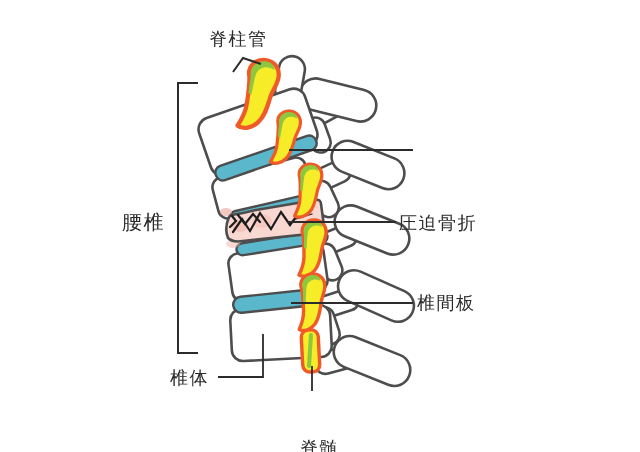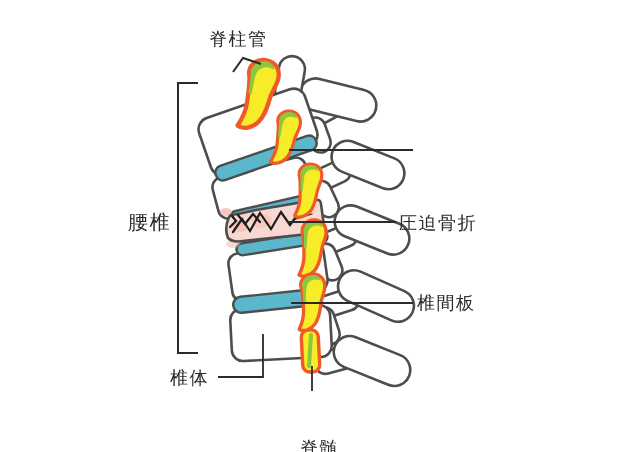--- a/index.html
+++ b/index.html
@@ -127,16 +127,16 @@
       <path class="leader" d="M 287,222 L 396,222"></path>
       <path class="leader" d="M 291,303 L 413,303"></path>
       <path class="leader" d="M 218,377 L 263,377 L 263,334"></path>
       <path class="leader" d="M 312,366 L 312,391"></path>
     </g>
   </svg>
 
   <div class="label" style="left:209px; top:29px;">脊柱管</div>
   <div class="label" style="left:417px; top:293px;">椎間板</div>
   <div class="label" style="left:399px; top:213px;">圧迫骨折</div>
-  <div class="label big" style="left:128px; top:211px;">腰椎</div>
+  <div class="label big" style="left:122px; top:211px;">腰椎</div>
   <div class="label" style="left:170px; top:368px;">椎体</div>
   <div class="label" style="left:300px; top:393px;margin-top:45px;">脊髄</div>
 </div>
 
 </body></html>

